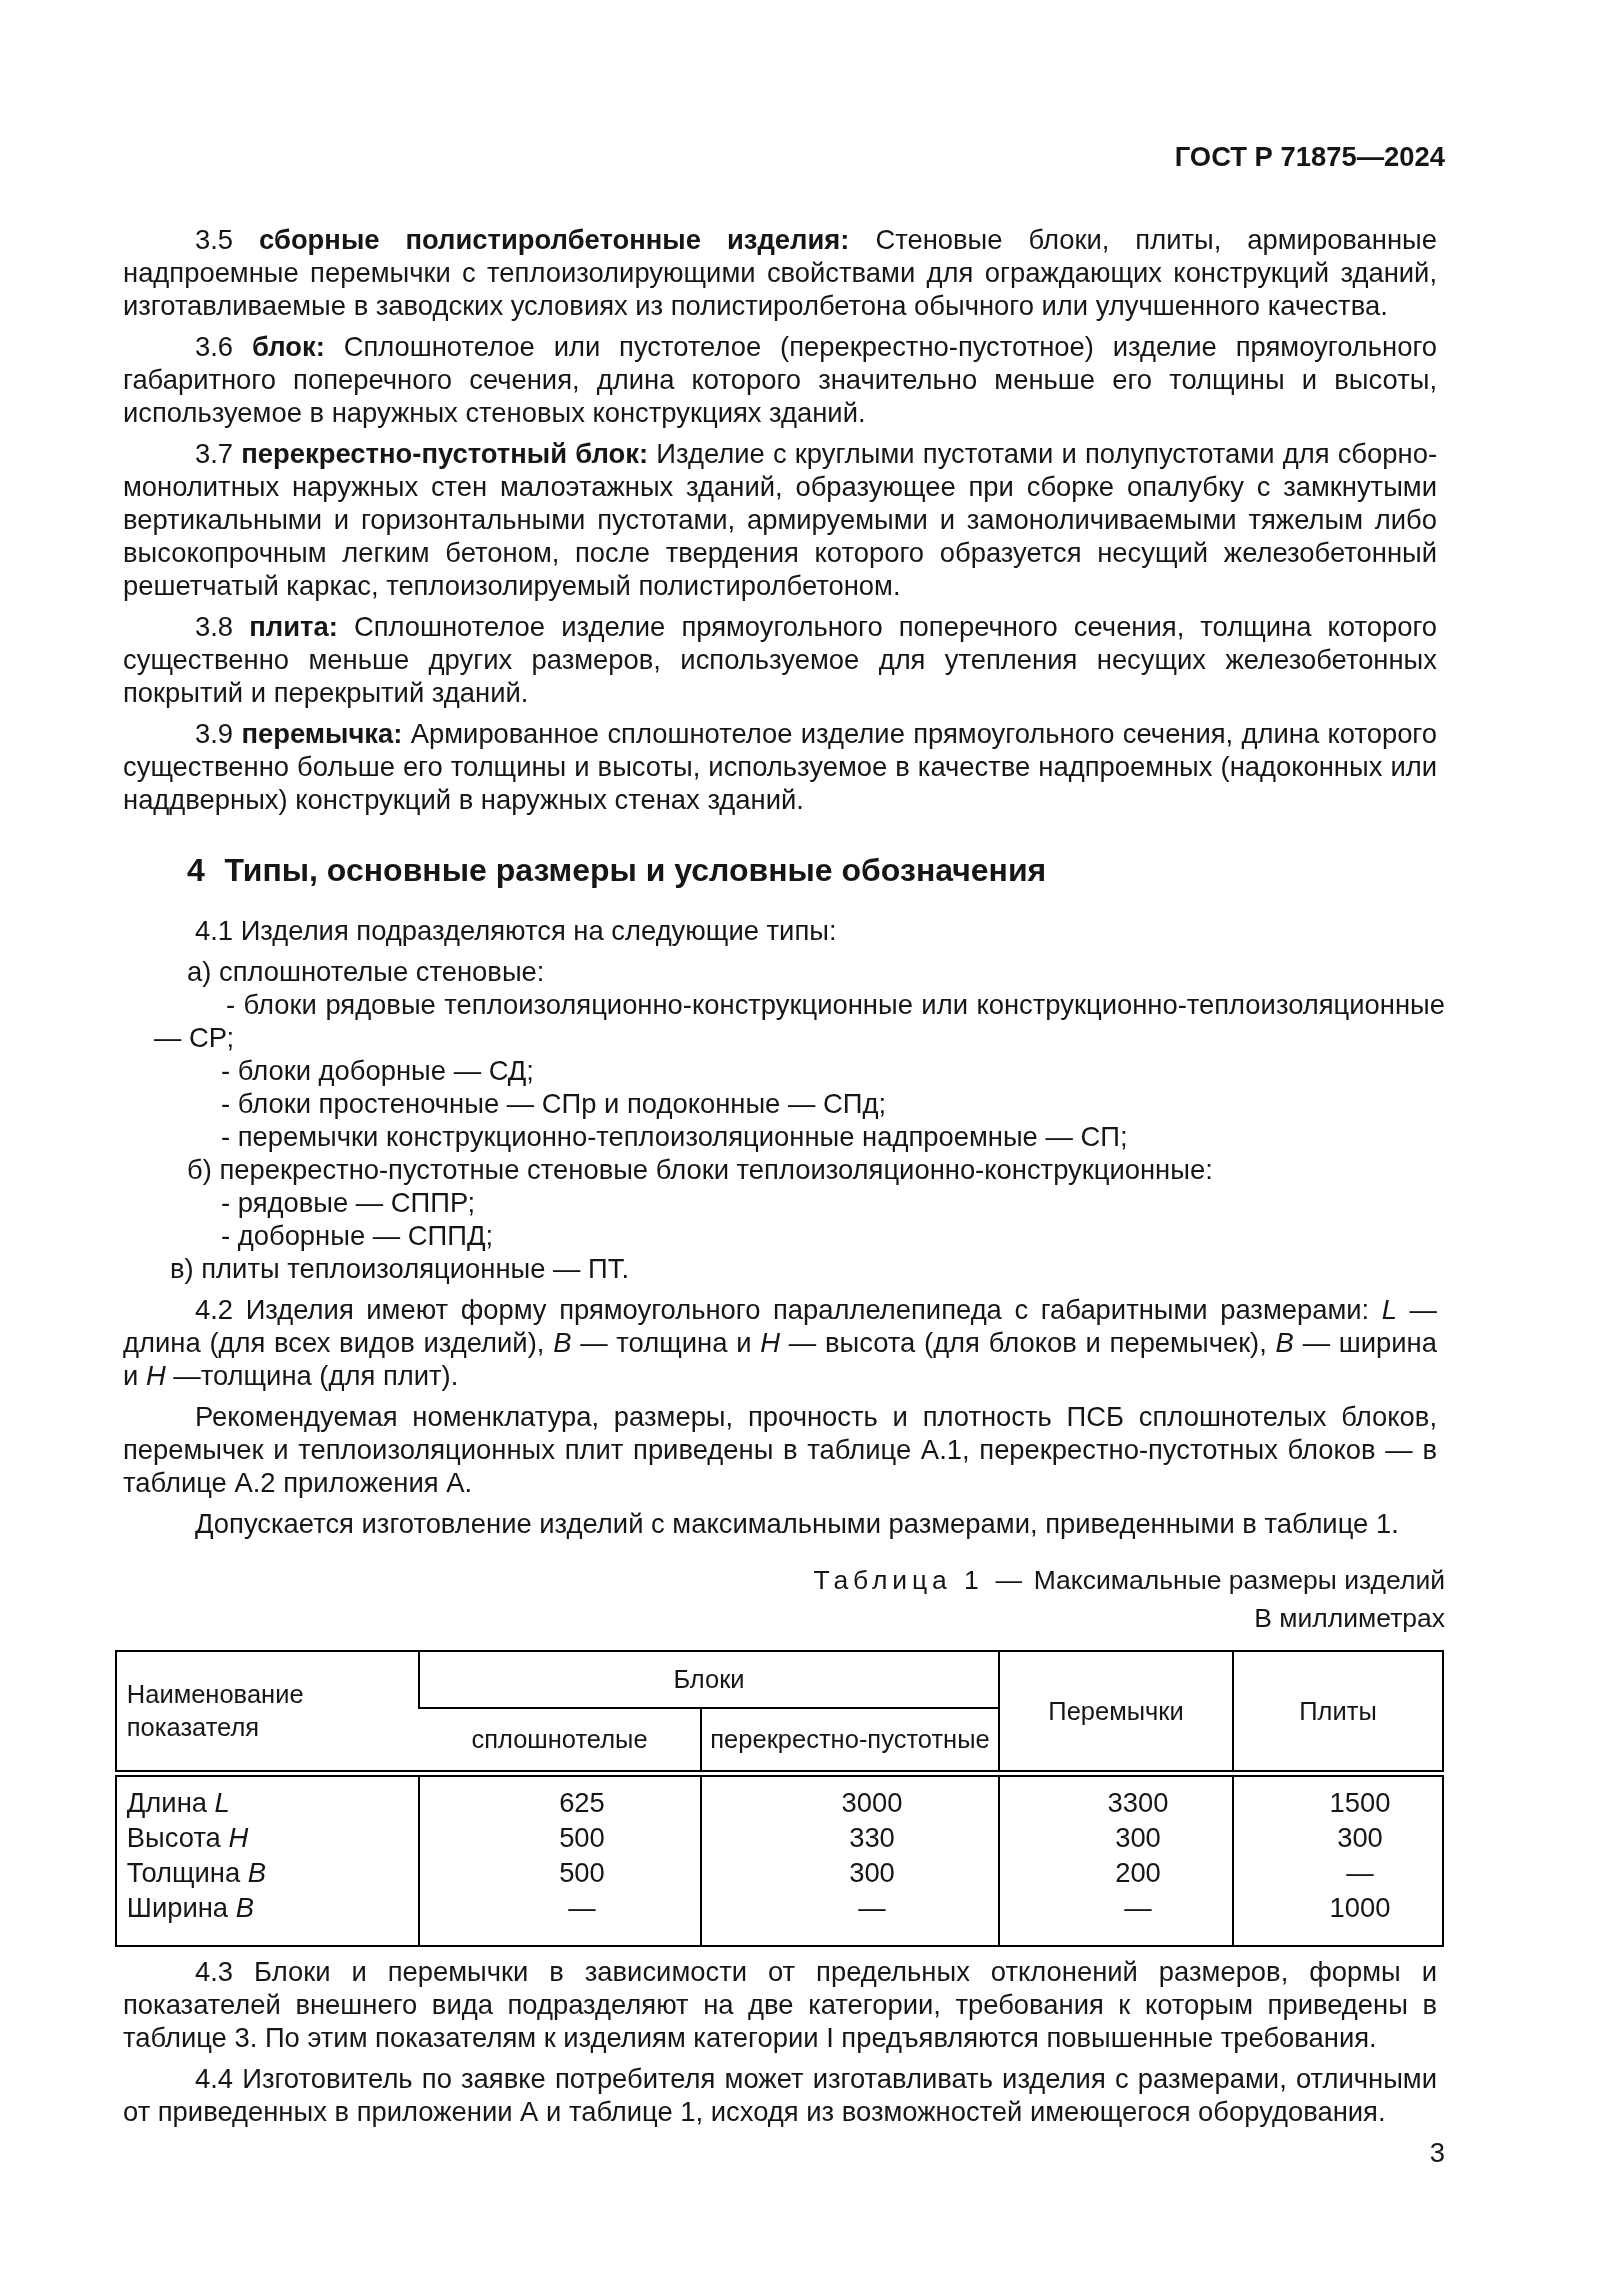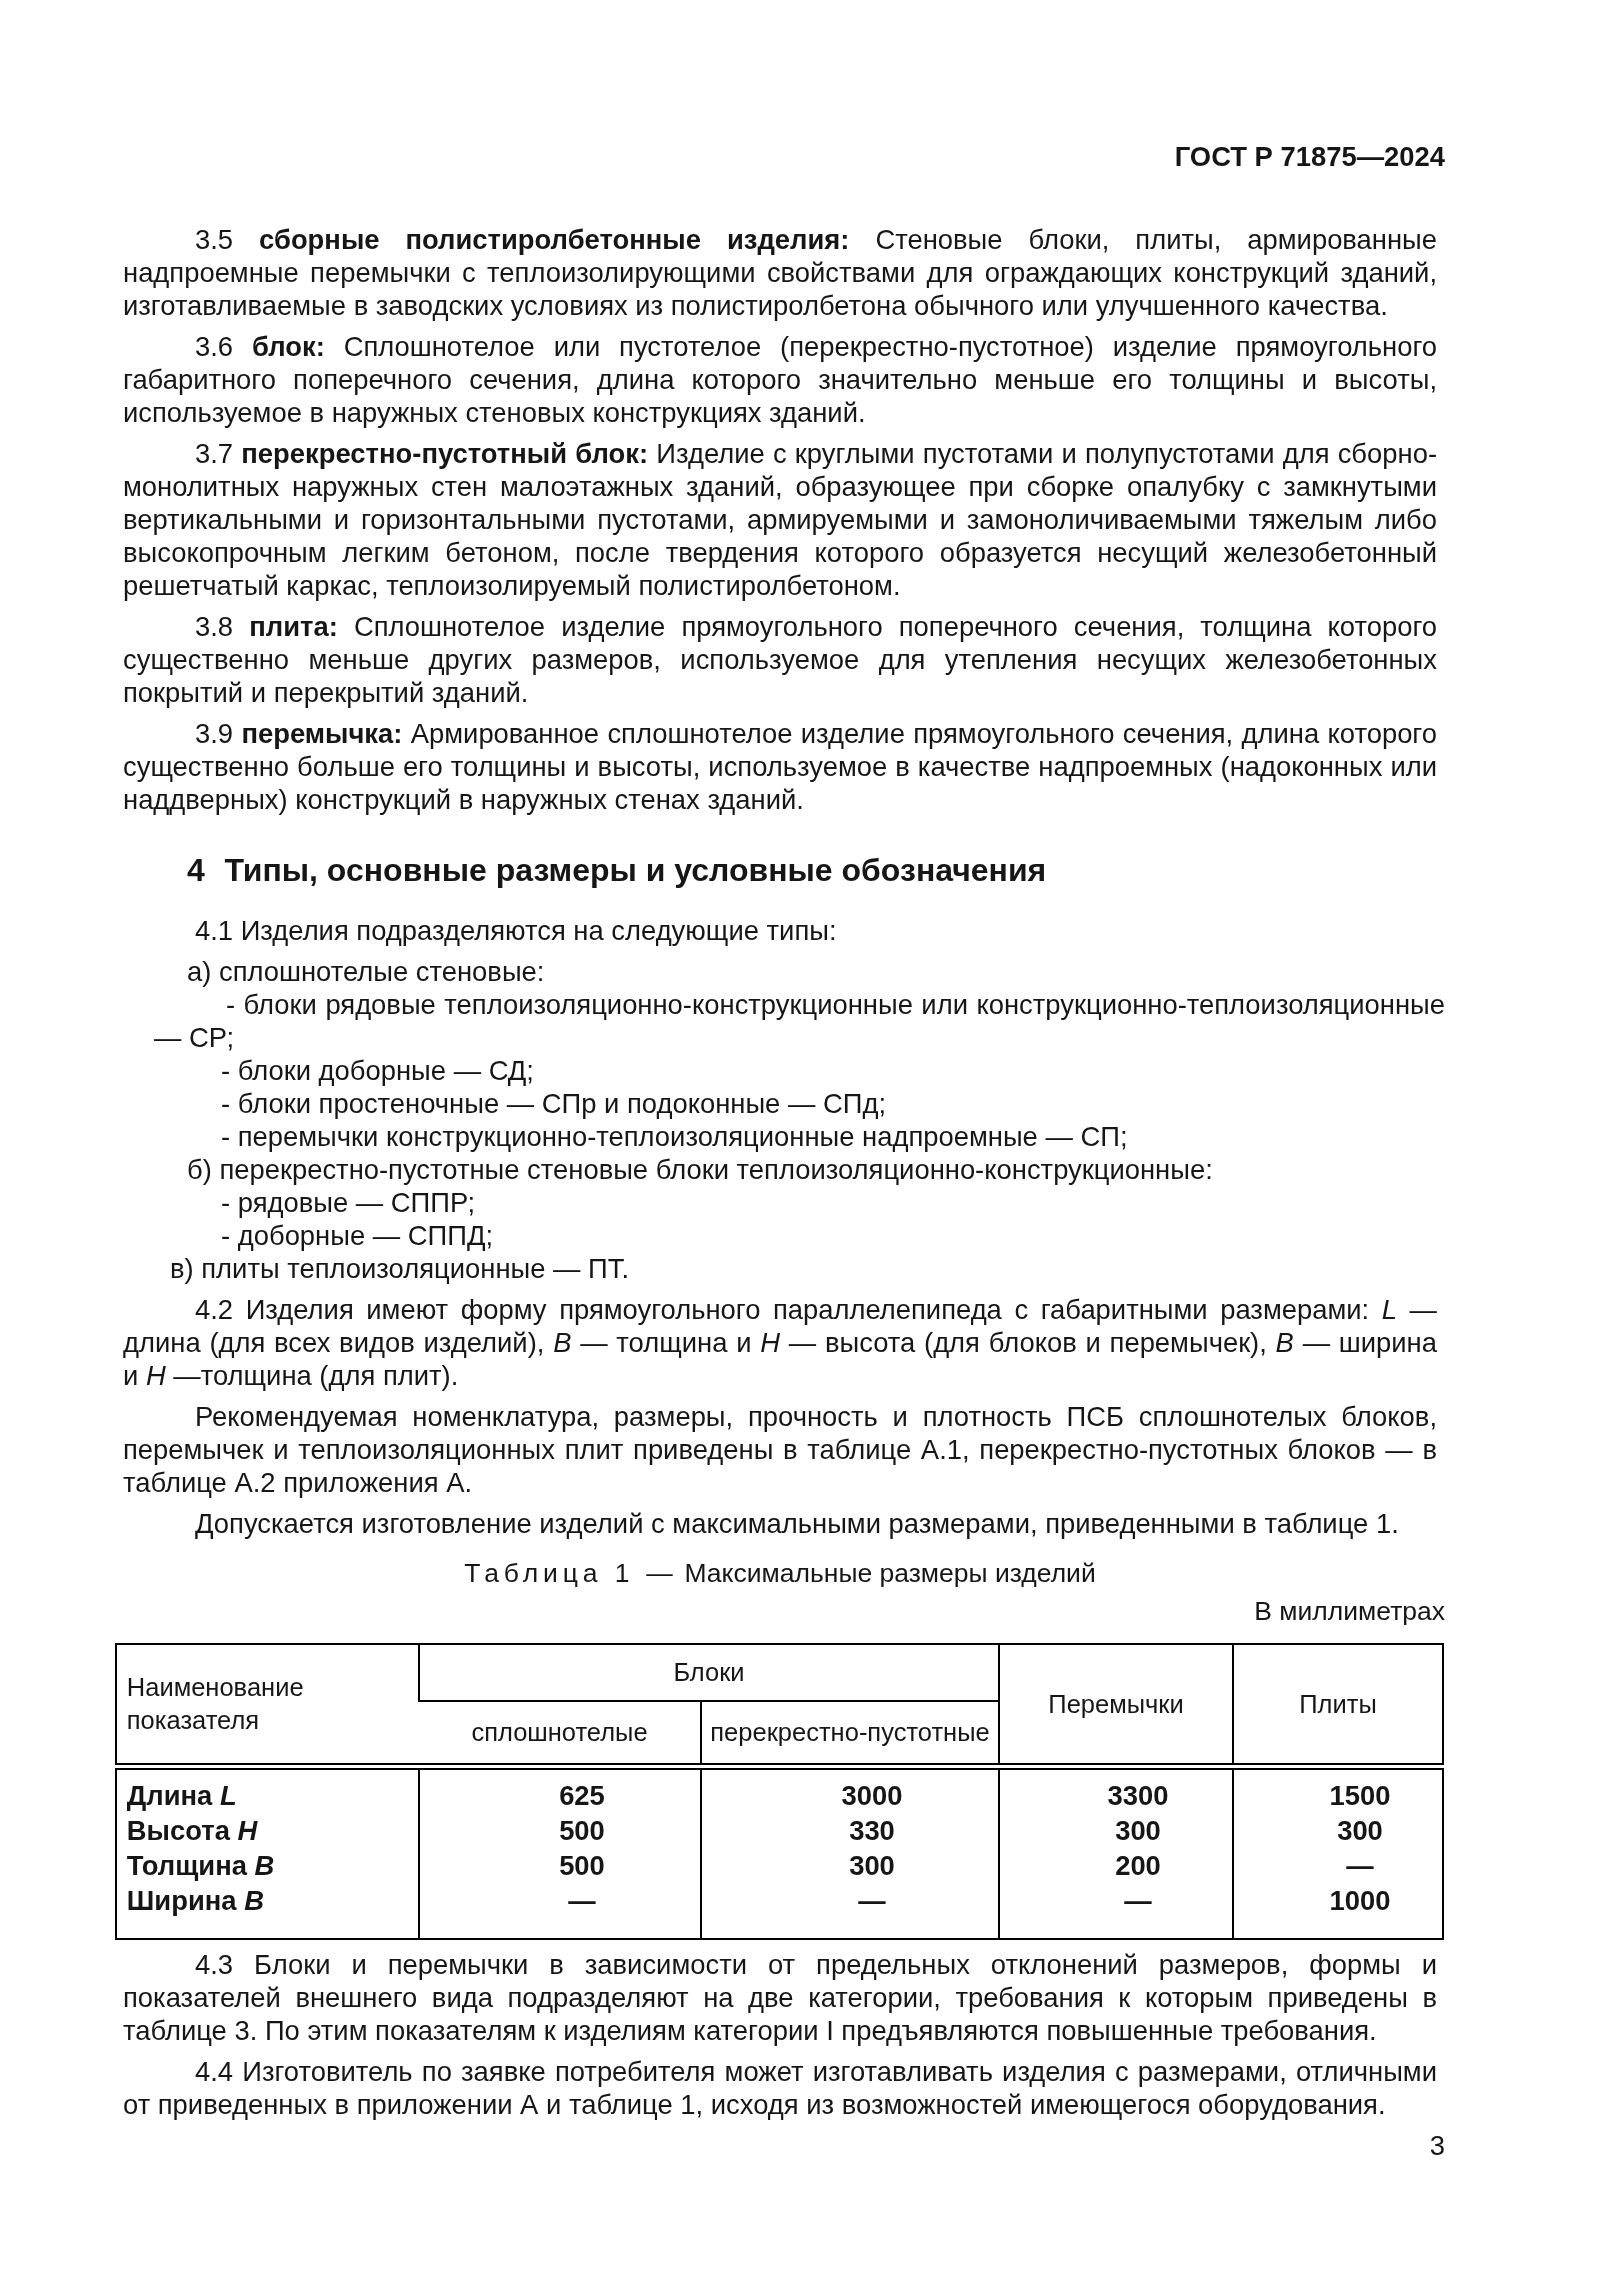--- a/index.html
+++ b/index.html
@@ -35,42 +35,42 @@
     text-indent:0;
     padding-left:72px;
   }
   .sec-num { margin-right:19.6px; }
   .li { margin:0; text-align:justify; }
   .li-a { margin-left:72px; }
   .li-d { margin-left:106px; }
   .li-v { margin-left:55px; }
   .li-wrap { margin-left:39px; text-indent:72px; }
   .tcaption {
-    margin-top:17px;
+    margin-top:24px;
     font-size:26.5px;
     line-height:33px;
-    text-align:center;
+    text-align:right;
   }
   .tcap-label { letter-spacing:4.9px; }
   .tcap-sep { margin:0 11.8px; }
   .units {
     margin-top:7.8px;
     font-size:26.5px;
     line-height:29px;
     text-align:right;
   }
   table.gost {
     margin-top:17px;
     border-collapse:collapse;
     border:2.9px solid #000;
     table-layout:fixed;
     width:1327px;
   }
   table.gost thead { border-bottom:7.8px double #000; }
-  table.gost th, table.gost td { border-left:2px solid #000; padding:0;font-weight:bold; }
+  table.gost th, table.gost td { border-left:2px solid #000; padding:0; }
   table.gost th:first-child, table.gost td:first-child { border-left:none; }
   table.gost thead th {
     font-weight:normal;
     font-size:25.5px;
     text-align:center;
     vertical-align:middle;
   }
   th.h-name { text-align:left !important; padding-left:9.8px !important; }
   th.h-group { border-bottom:2.9px solid #000; height:55px; }
   tr.hrow2 th { height:61px; }

